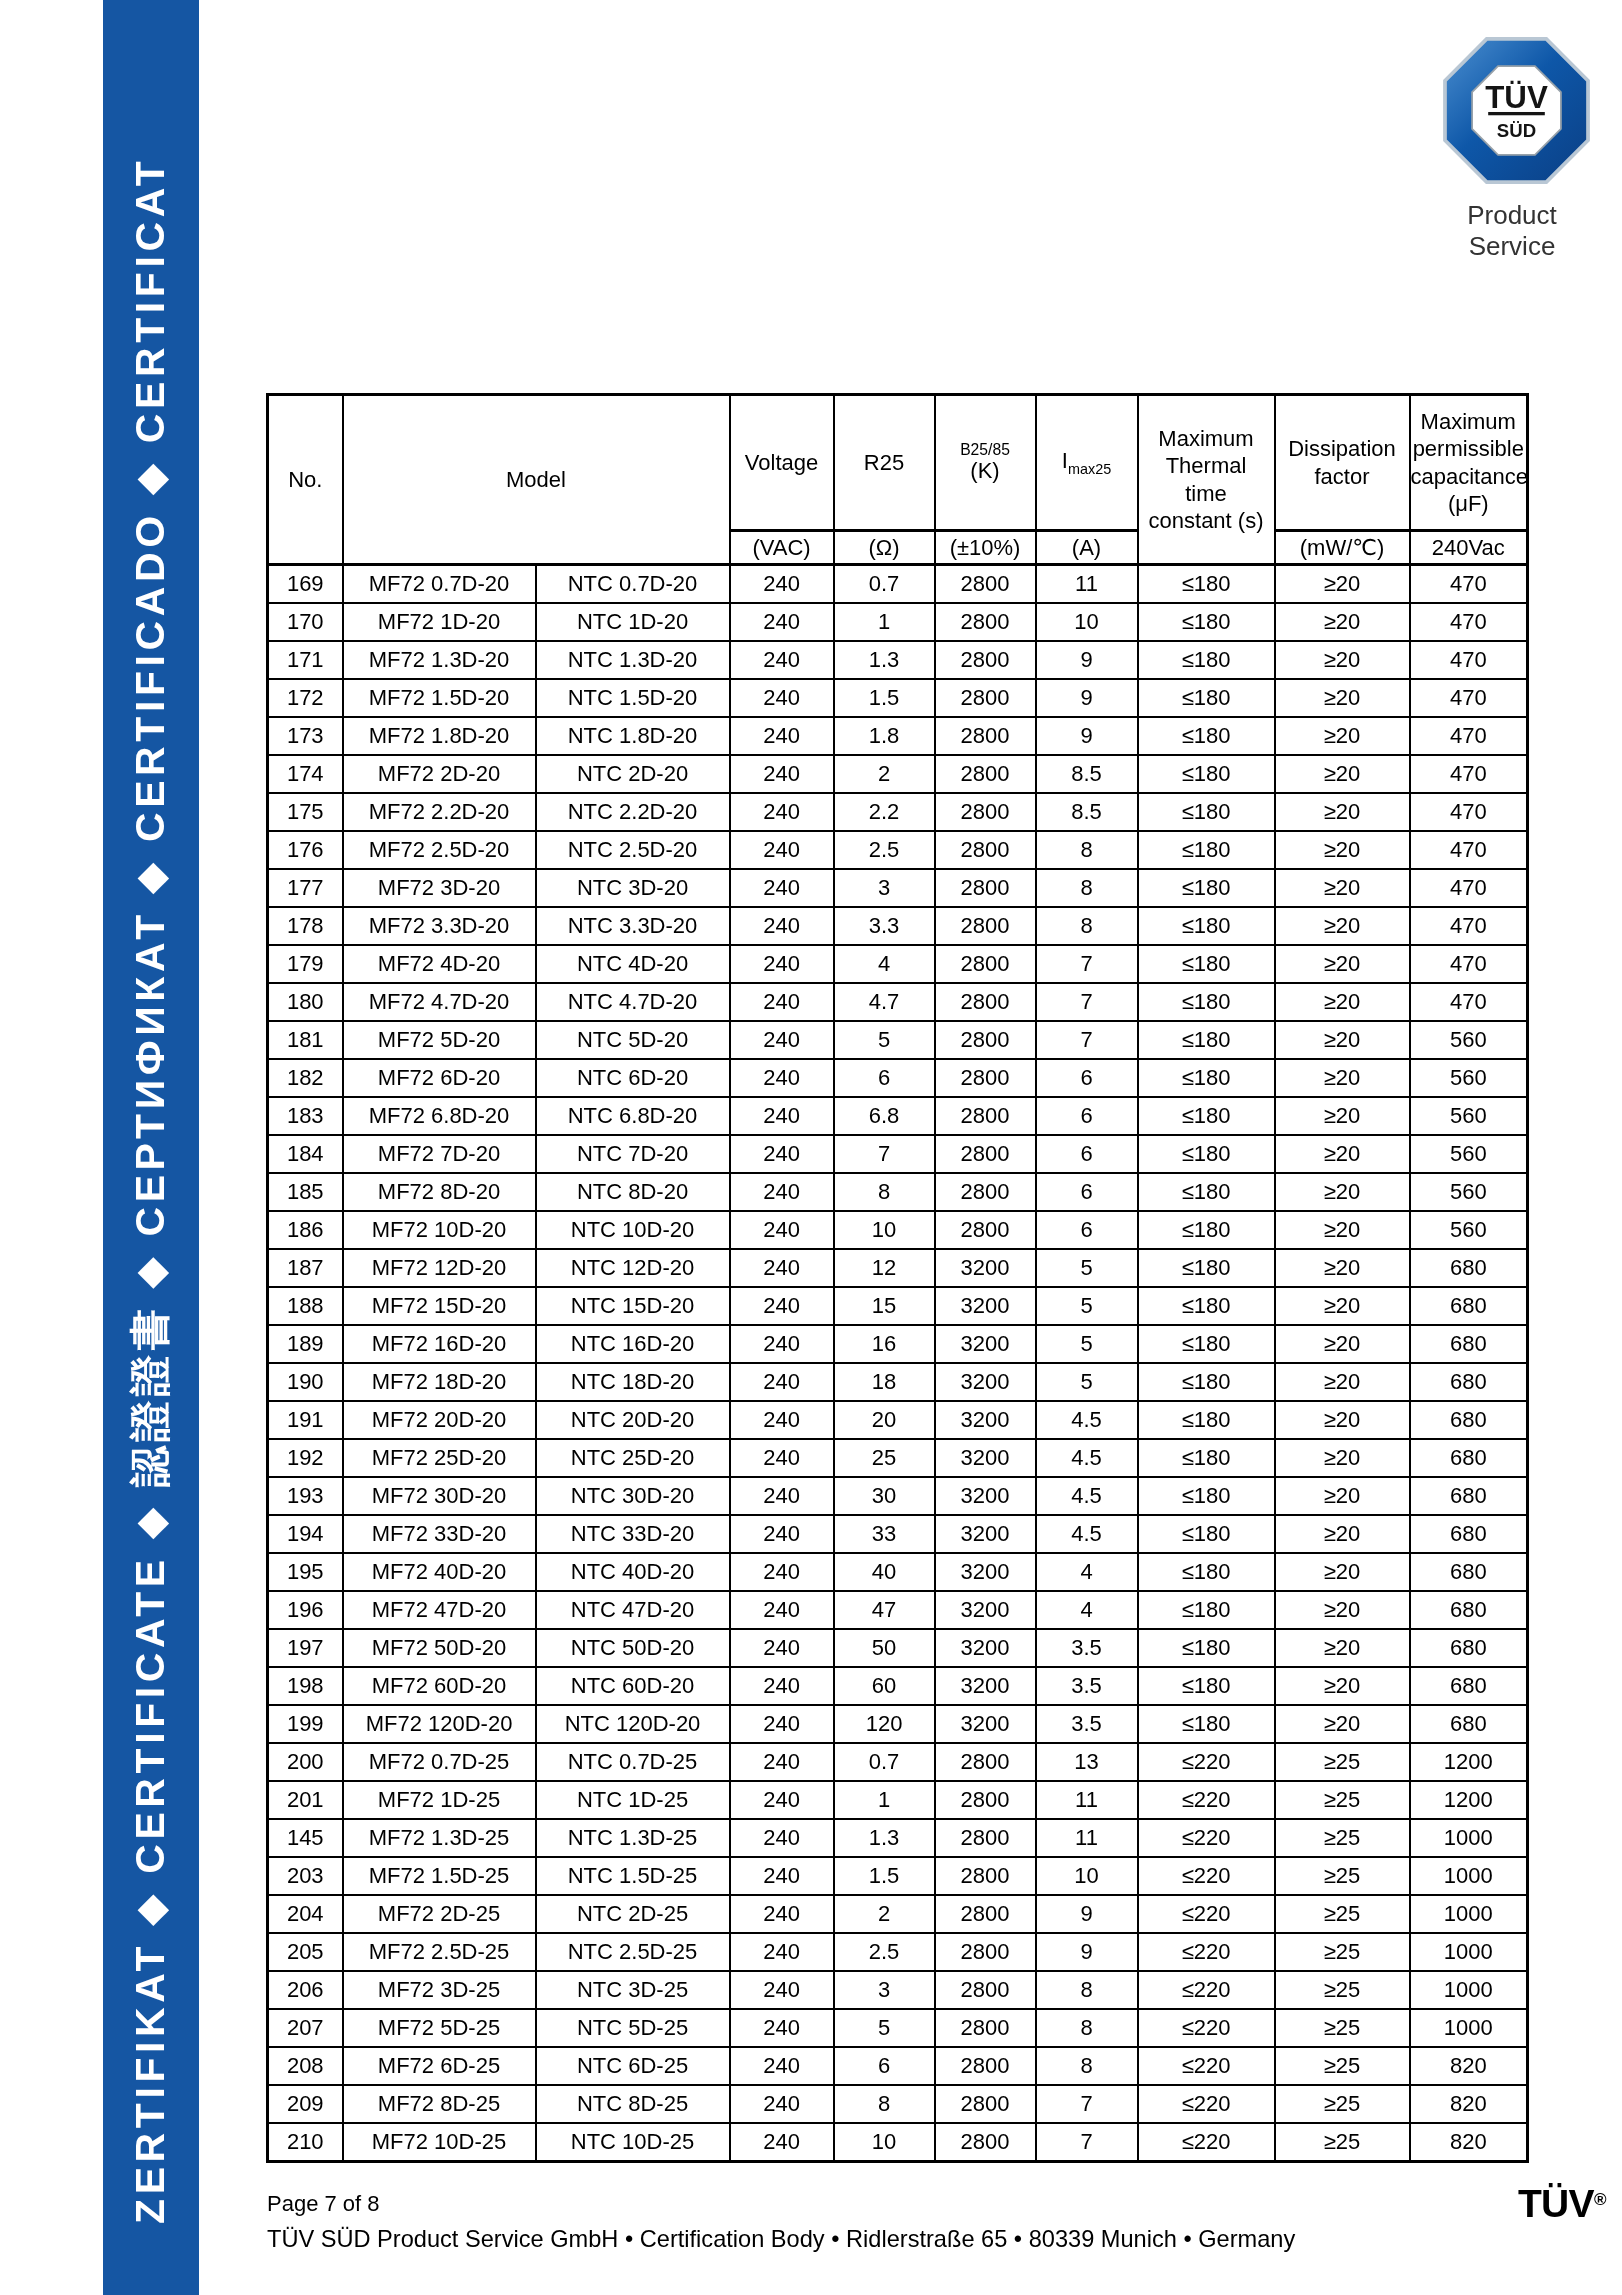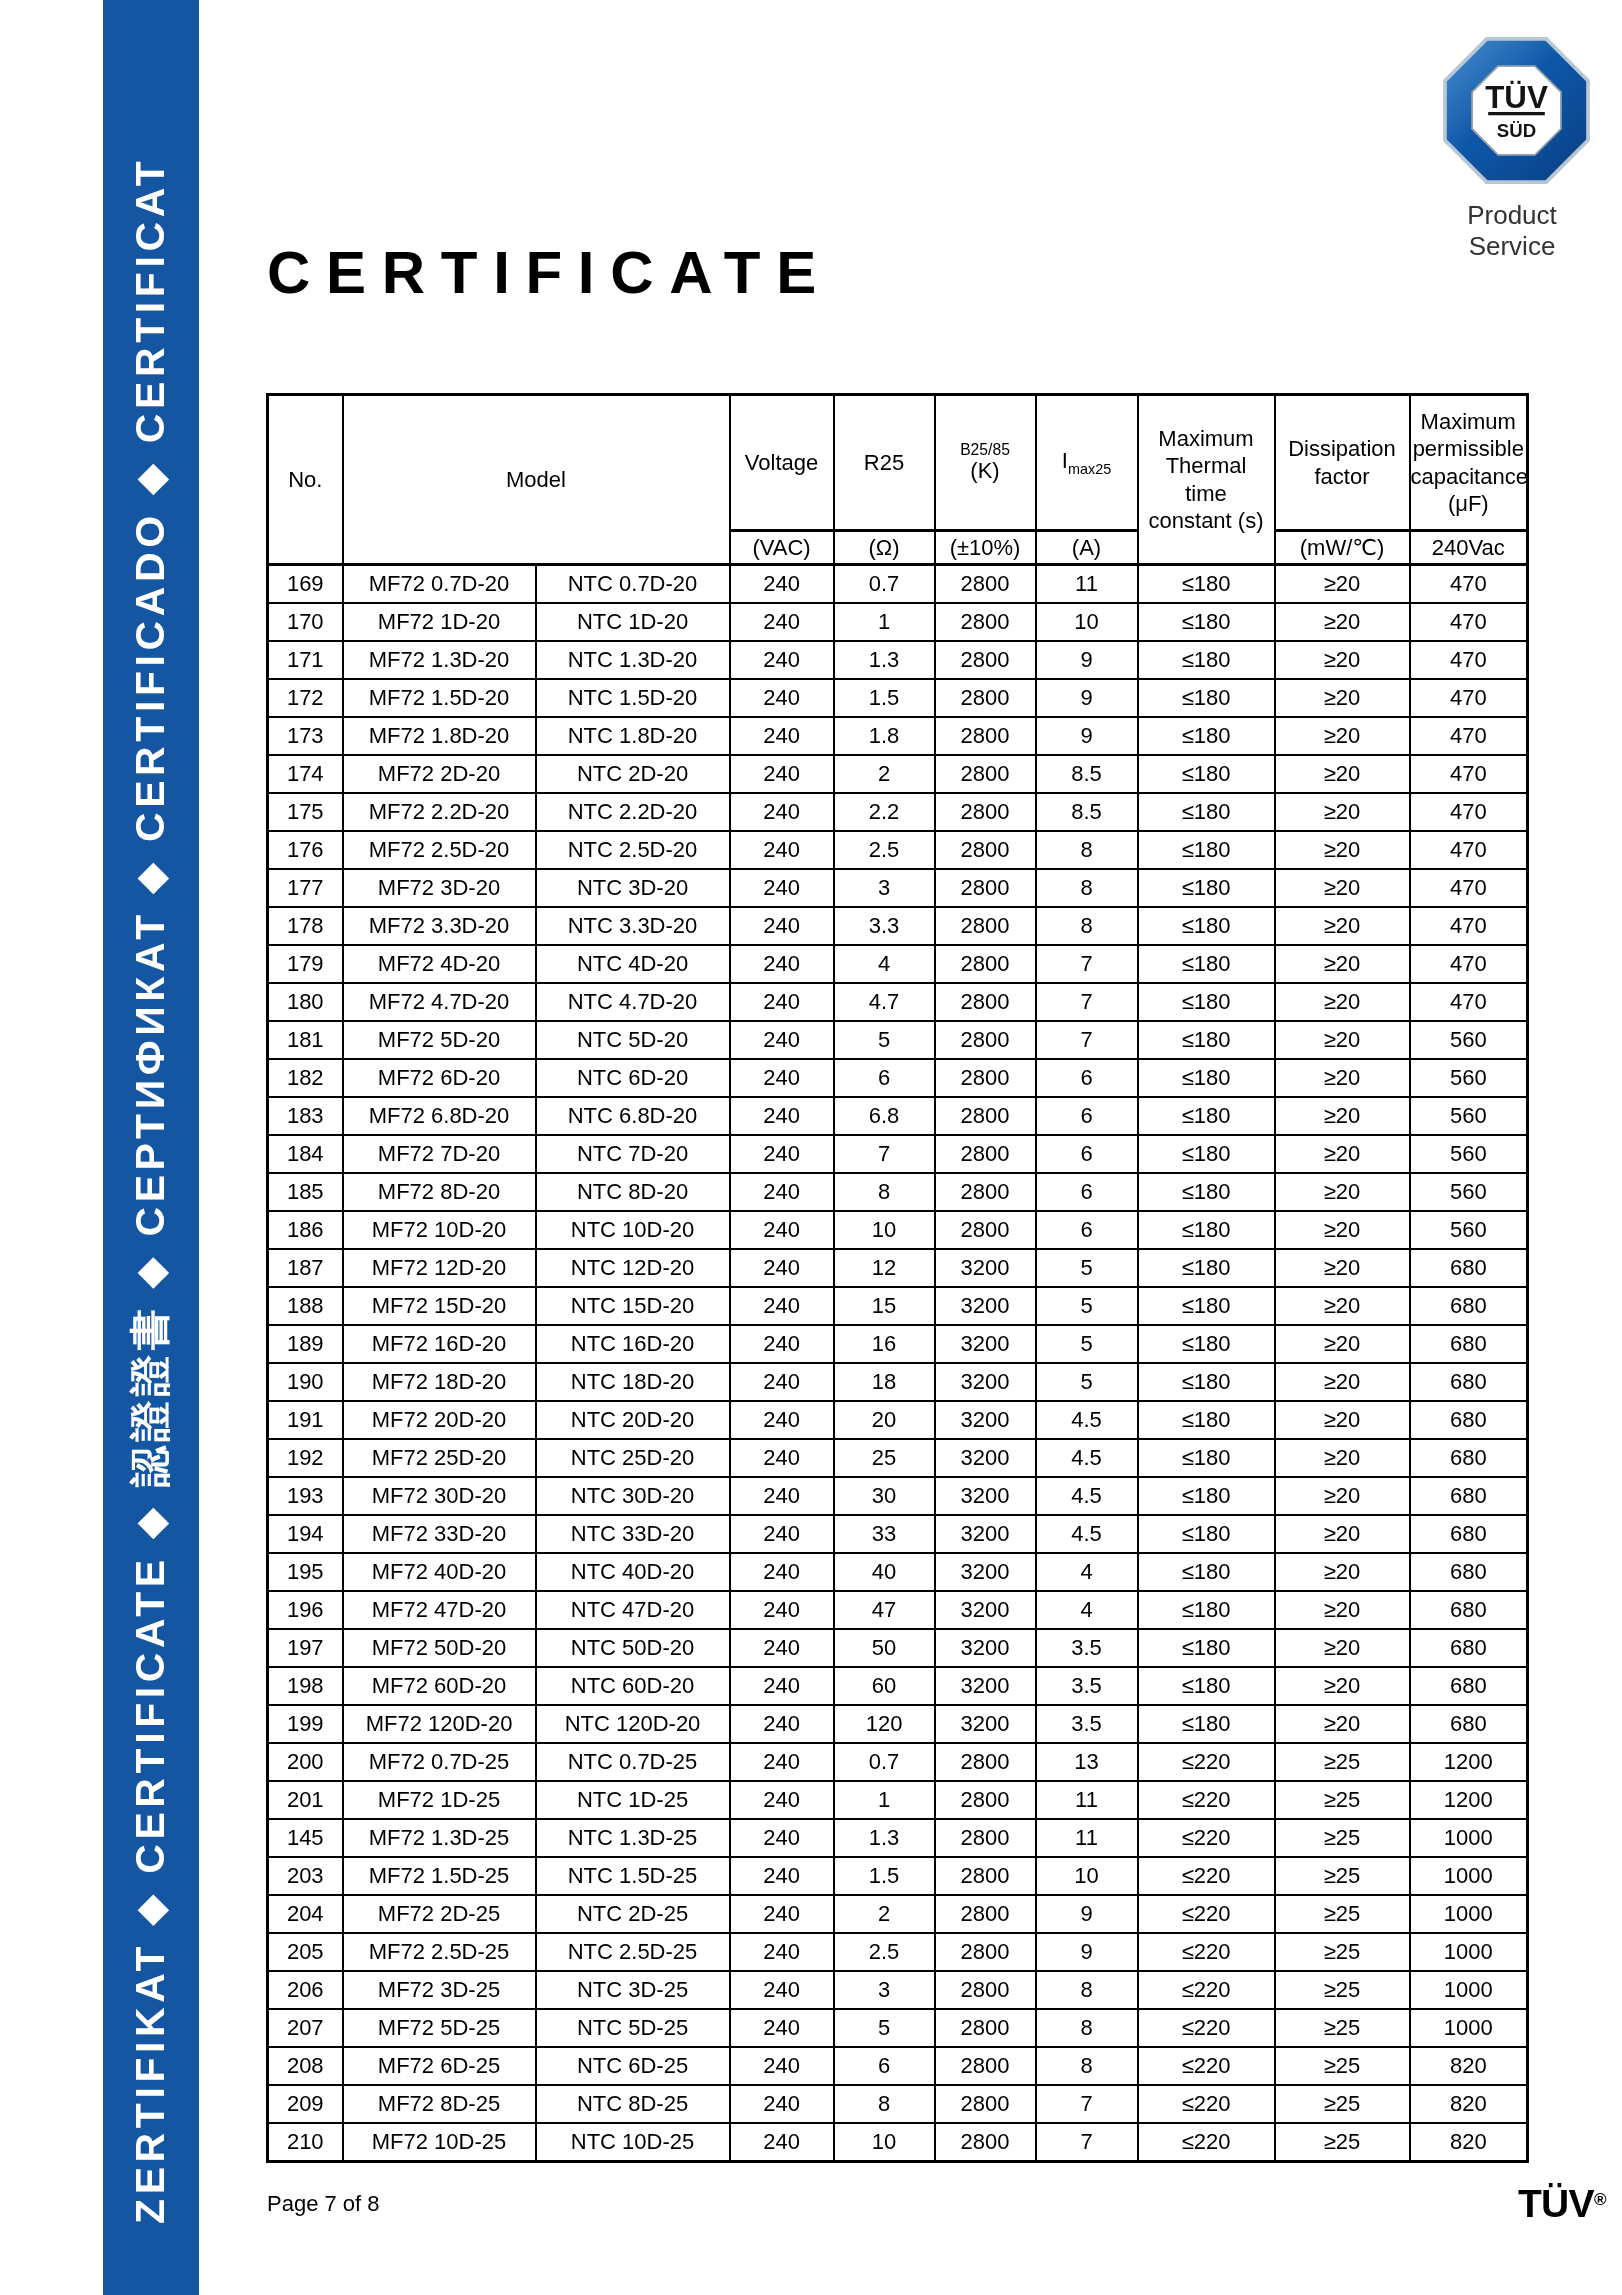--- a/index.html
+++ b/index.html
@@ -53,21 +53,20 @@
       </linearGradient>
     </defs>
     <polygon points="30,2 70,2 98,30 98,70 70,98 30,98 2,70 2,30" fill="url(#og)" stroke="#b9c7d4" stroke-width="2.5"></polygon>
     <polygon points="37.6,20.2 62.4,20.2 79.8,37.6 79.8,62.4 62.4,79.8 37.6,79.8 20.2,62.4 20.2,37.6" fill="#ffffff" stroke="#98a2aa" stroke-width="1.2"></polygon>
     <text x="50" y="48.5" text-anchor="middle" font-family="Liberation Sans, DejaVu Sans, sans-serif" font-size="21" font-weight="900" fill="#141414">TÜV</text>
     <rect x="31" y="51" width="38" height="2.2" fill="#141414"></rect>
     <text x="50" y="68" text-anchor="middle" font-family="Liberation Sans, DejaVu Sans, sans-serif" font-size="12.5" font-weight="900" fill="#141414">SÜD</text>
   </svg>
   <div class="logo-caption">Product Service</div>
 
-  <div class="title">CERTIFICATE</div>
 
   <table class="spec">
     <colgroup>
       <col style="width:75px">
         <col style="width:193px">
         <col style="width:194px">
       <col style="width:104px">
         <col style="width:101px">
         <col style="width:101px">
       <col style="width:102px">
@@ -610,18 +609,19 @@
           <td class="c5">2800</td>
           <td class="c6">7</td>
           <td class="c7">≤220</td>
           <td class="c8">≥25</td>
           <td class="c9">820</td>
         </tr>
       </tbody>
   </table>
 
   <div class="footer-page">Page 7 of 8</div>
+  <div class="footer-line">TÜV SÜD Product Service GmbH • Certification Body • Ridlerstraße 65 • 80339 Munich • Germany</div>
   <div class="footer-mark">
     <span>TÜV</span><sup>®</sup>
   </div>
 
 </div>
 
 
 </body></html>

